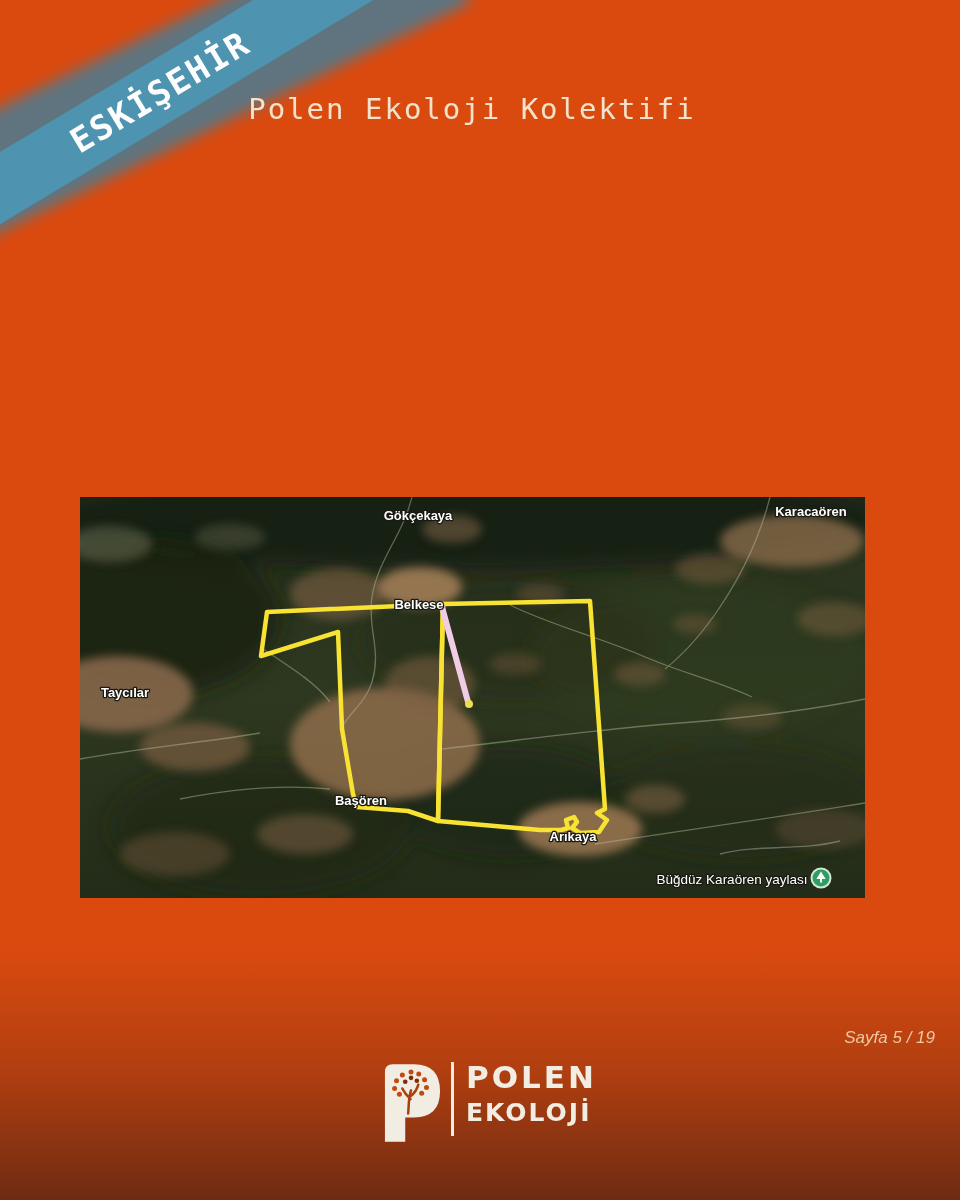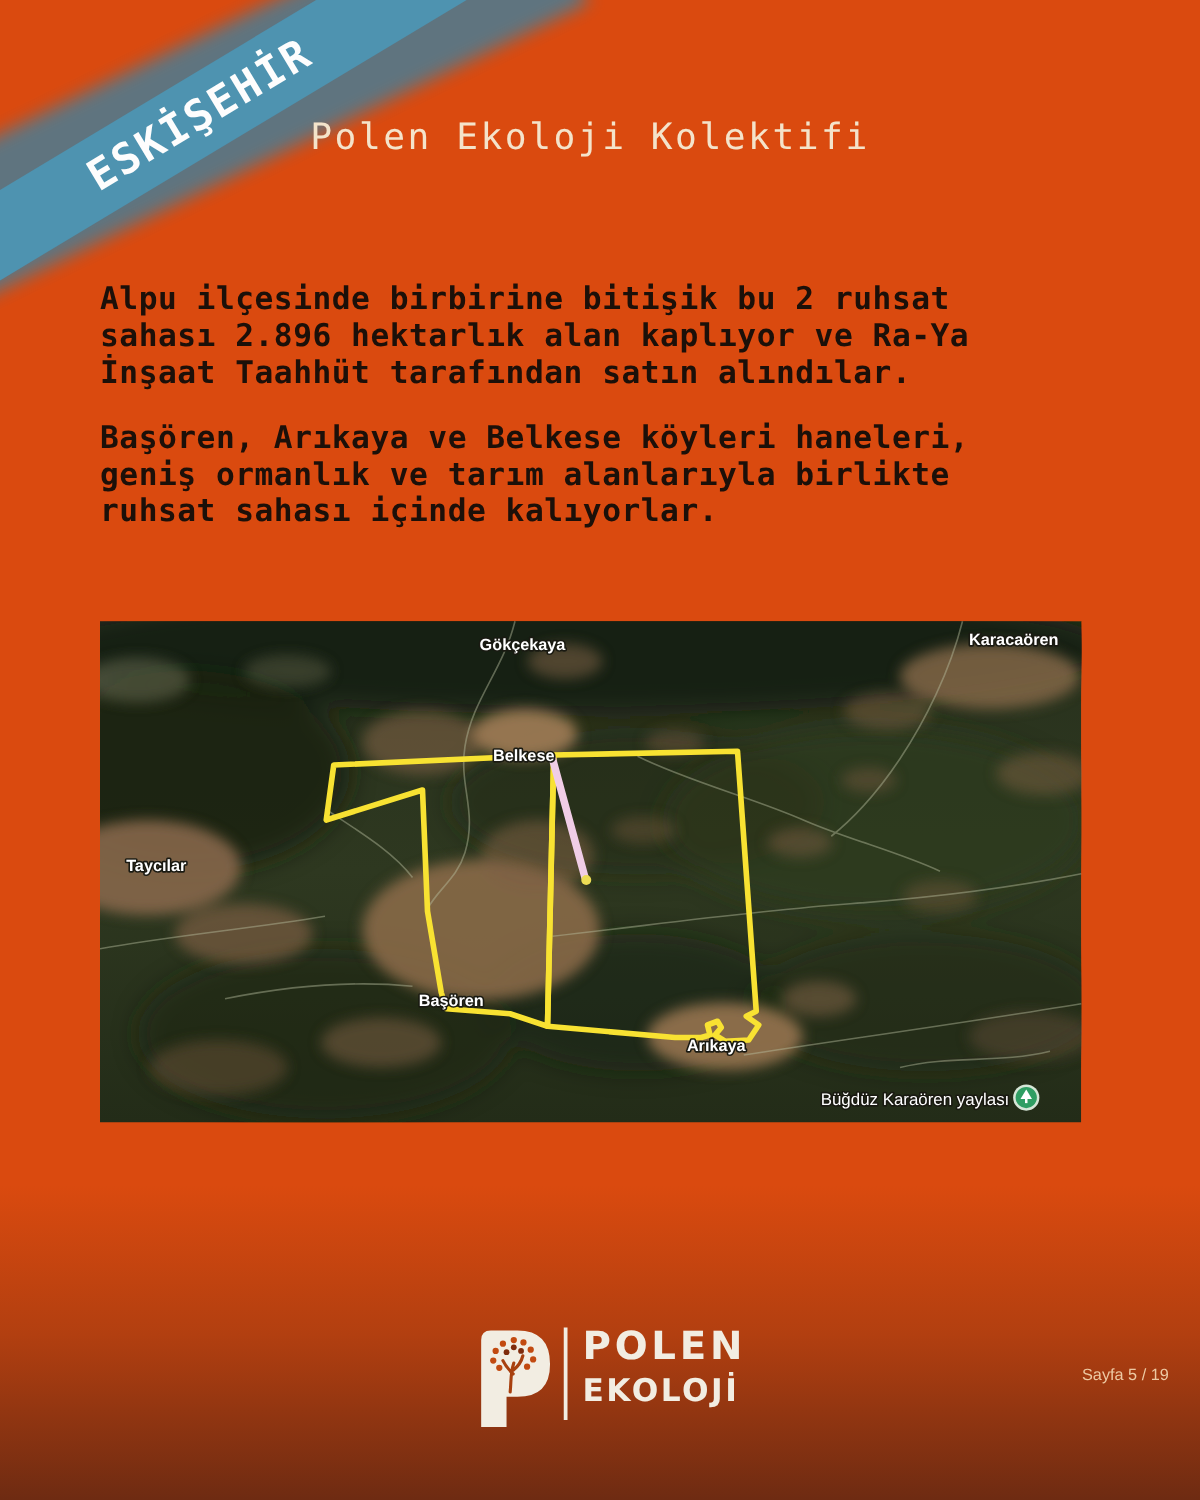--- a/index.html
+++ b/index.html
@@ -43,42 +43,36 @@
     text-anchor:middle;
   }
   .maplabel.small{font-weight:normal;font-size:13.5px;}
   
   .logo{position:absolute;left:383px;top:1062px;display:flex;align-items:flex-start;}
   .logo-sep{width:3px;height:74px;background:#F2EDE2;margin:0 12px 0 10px;}
   .logo-text{font-family:"DejaVu Sans",sans-serif;color:#F2EDE2;line-height:1;}
   .logo-line1{font-size:31px;font-weight:800;letter-spacing:3px;}
   .logo-line2{font-size:25px;font-weight:800;letter-spacing:2px;margin-top:7px;}
   .page-indicator{
-    position:absolute;right:25px;top:1092px;
-    font-family:"Liberation Sans",sans-serif;font-size:13px;color:#EDC9A3;
+    position:absolute;right:25px;top:1028px;
+    font-family:"Liberation Sans",sans-serif;font-size:17px;color:#EDC9A3;font-style:italic;
   }
 </style>
 </head>
 <body>
 
 <div class="page">
 
   <div class="ribbon-shadow"></div>
   <div class="ribbon">
     <span>ESKİŞEHİR</span>
   </div>
 
   <h1 class="title">Polen Ekoloji Kolektifi</h1>
 
-  <p class="para para1">Alpu ilçesinde birbirine bitişik bu 2 ruhsat
-sahası 2.896 hektarlık alan kaplıyor ve Ra-Ya
-İnşaat Taahhüt tarafından satın alındılar.</p>
-  <p class="para para2">Başören, Arıkaya ve Belkese köyleri haneleri,
-geniş ormanlık ve tarım alanlarıyla birlikte
-ruhsat sahası içinde kalıyorlar.</p>
 
   <div class="map">
     <svg viewBox="0 0 785 401" xmlns="http://www.w3.org/2000/svg">
       <defs>
         <filter id="b1" x="-40%" y="-40%" width="180%" height="180%">
             <feGaussianBlur stdDeviation="10"></feGaussianBlur>
           </filter>
         <filter id="b2" x="-40%" y="-40%" width="180%" height="180%">
             <feGaussianBlur stdDeviation="5"></feGaussianBlur>
           </filter>

